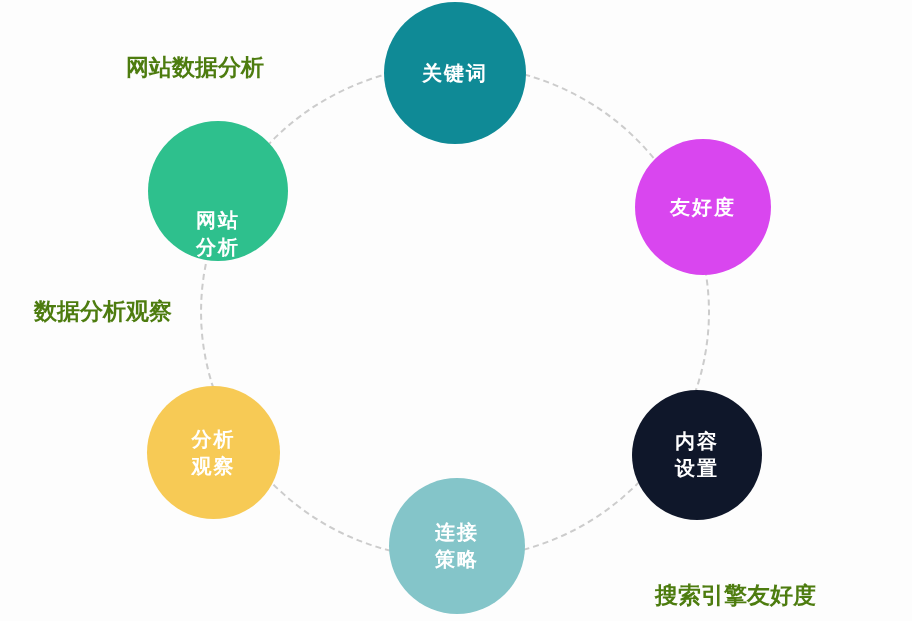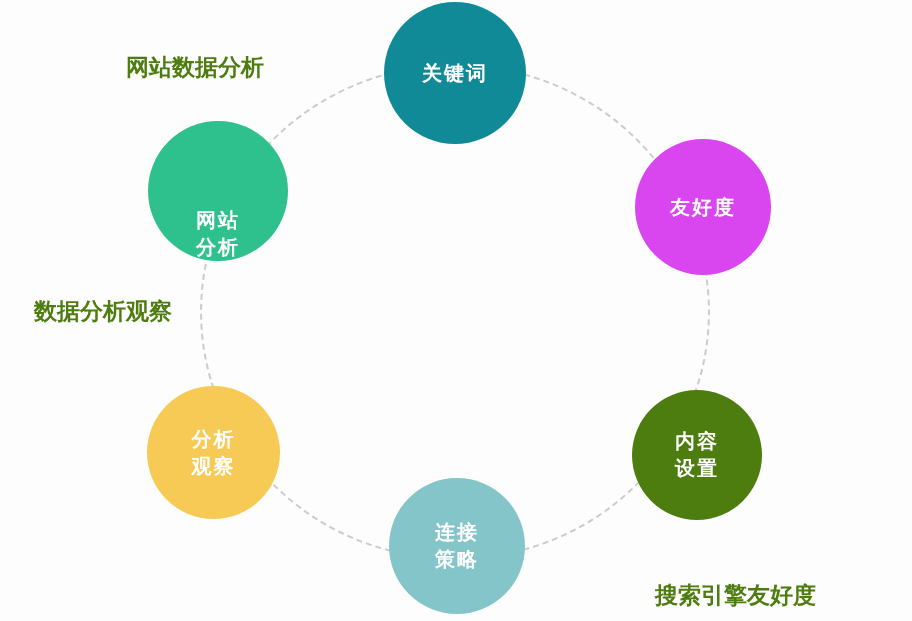--- a/index.html
+++ b/index.html
@@ -85,21 +85,21 @@
 
 
   <div class="node n-keywords" style="background: rgb(15, 138, 150);">
     <span class="line">关键词</span>
   </div>
 
   <div class="node n-friendliness" style="background: #d946ef;">
     <span class="line">友好度</span>
   </div>
 
-  <div class="node n-content-setting" style="background: #4d7c0f; text-align: center;">
+  <div class="node n-content-setting" style="background: #0f172a; text-align: center;">
     <span class="line">内容</span>
     <span class="line">设置</span>
   </div>
 
   <div class="node n-link-strategy" style="background: rgb(132, 197, 201);">
     <span class="line">连接</span>
     <span class="line">策略</span>
   </div>
 
   <div class="node n-analysis-obs" style="background: rgb(247, 202, 85);">

